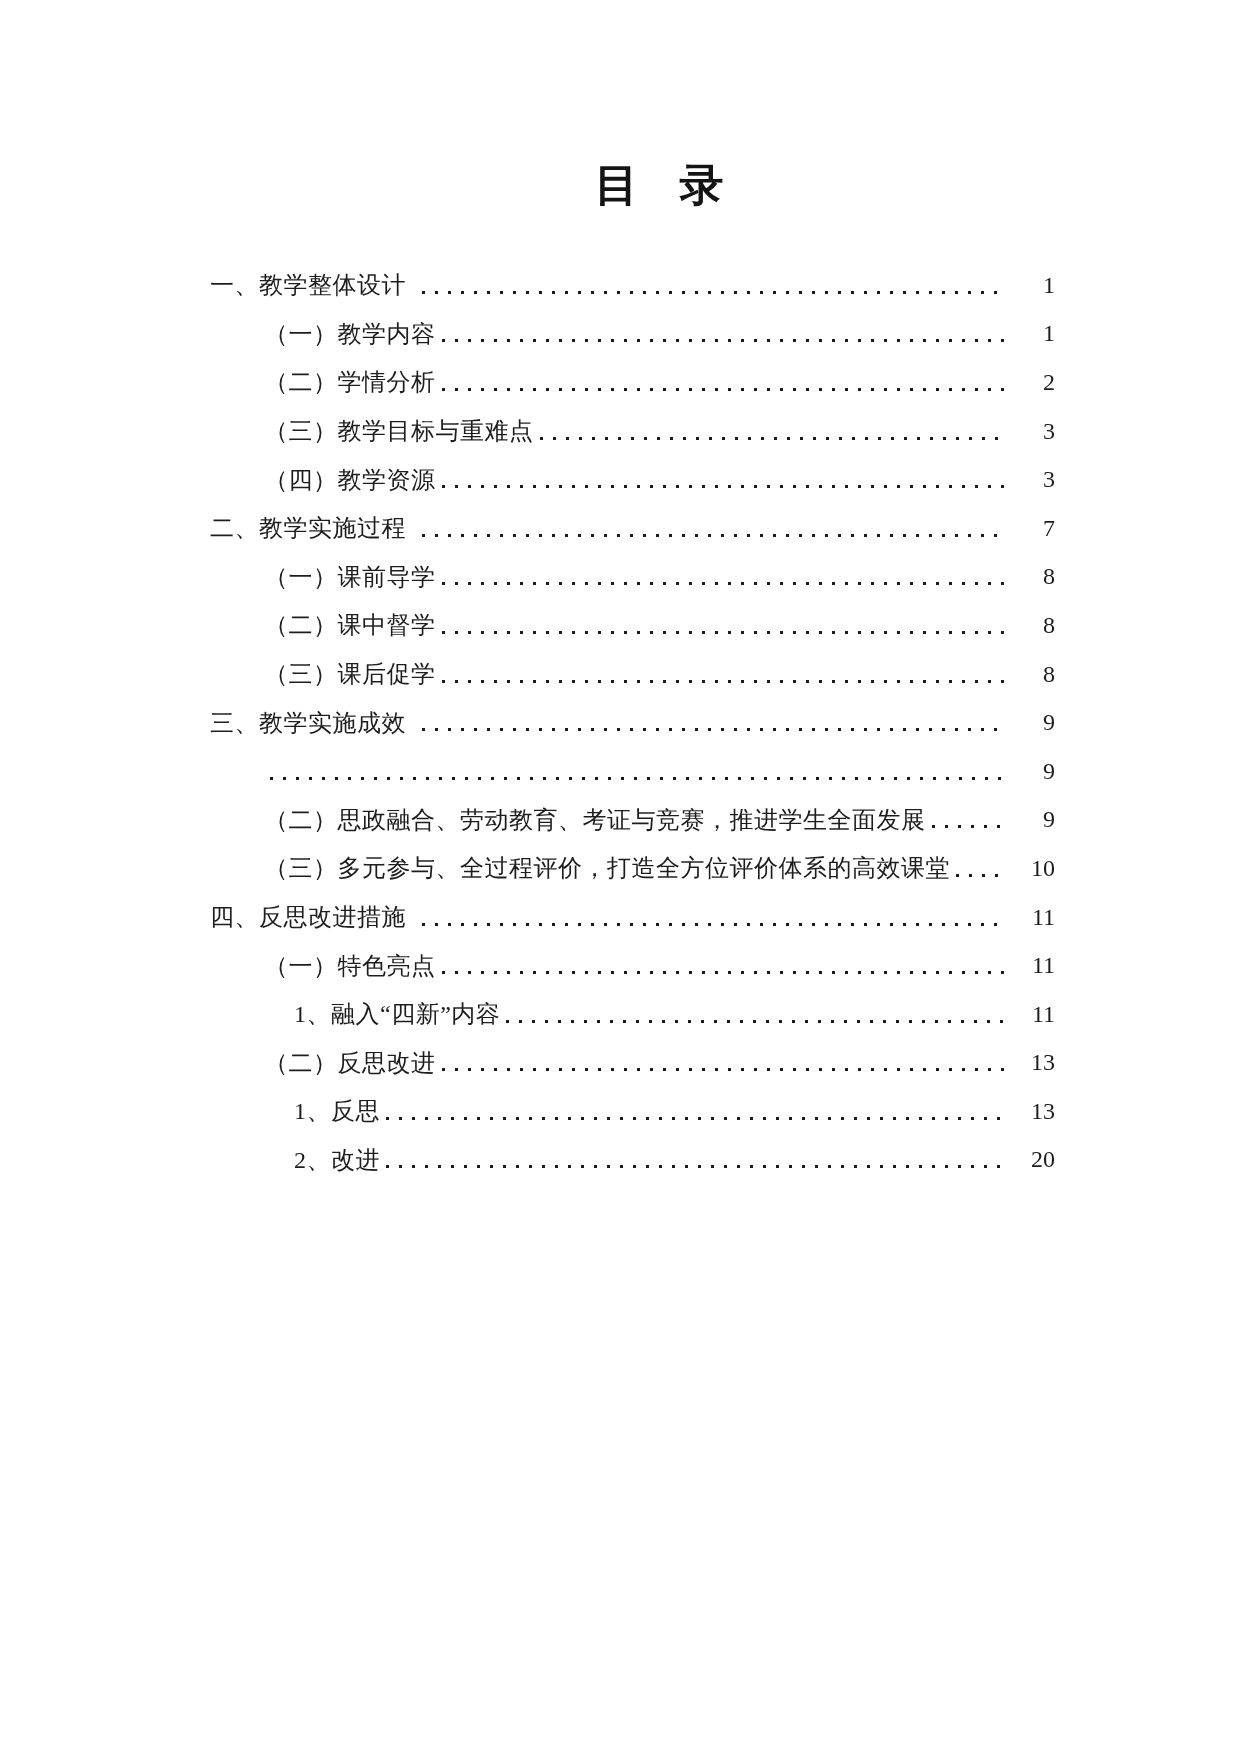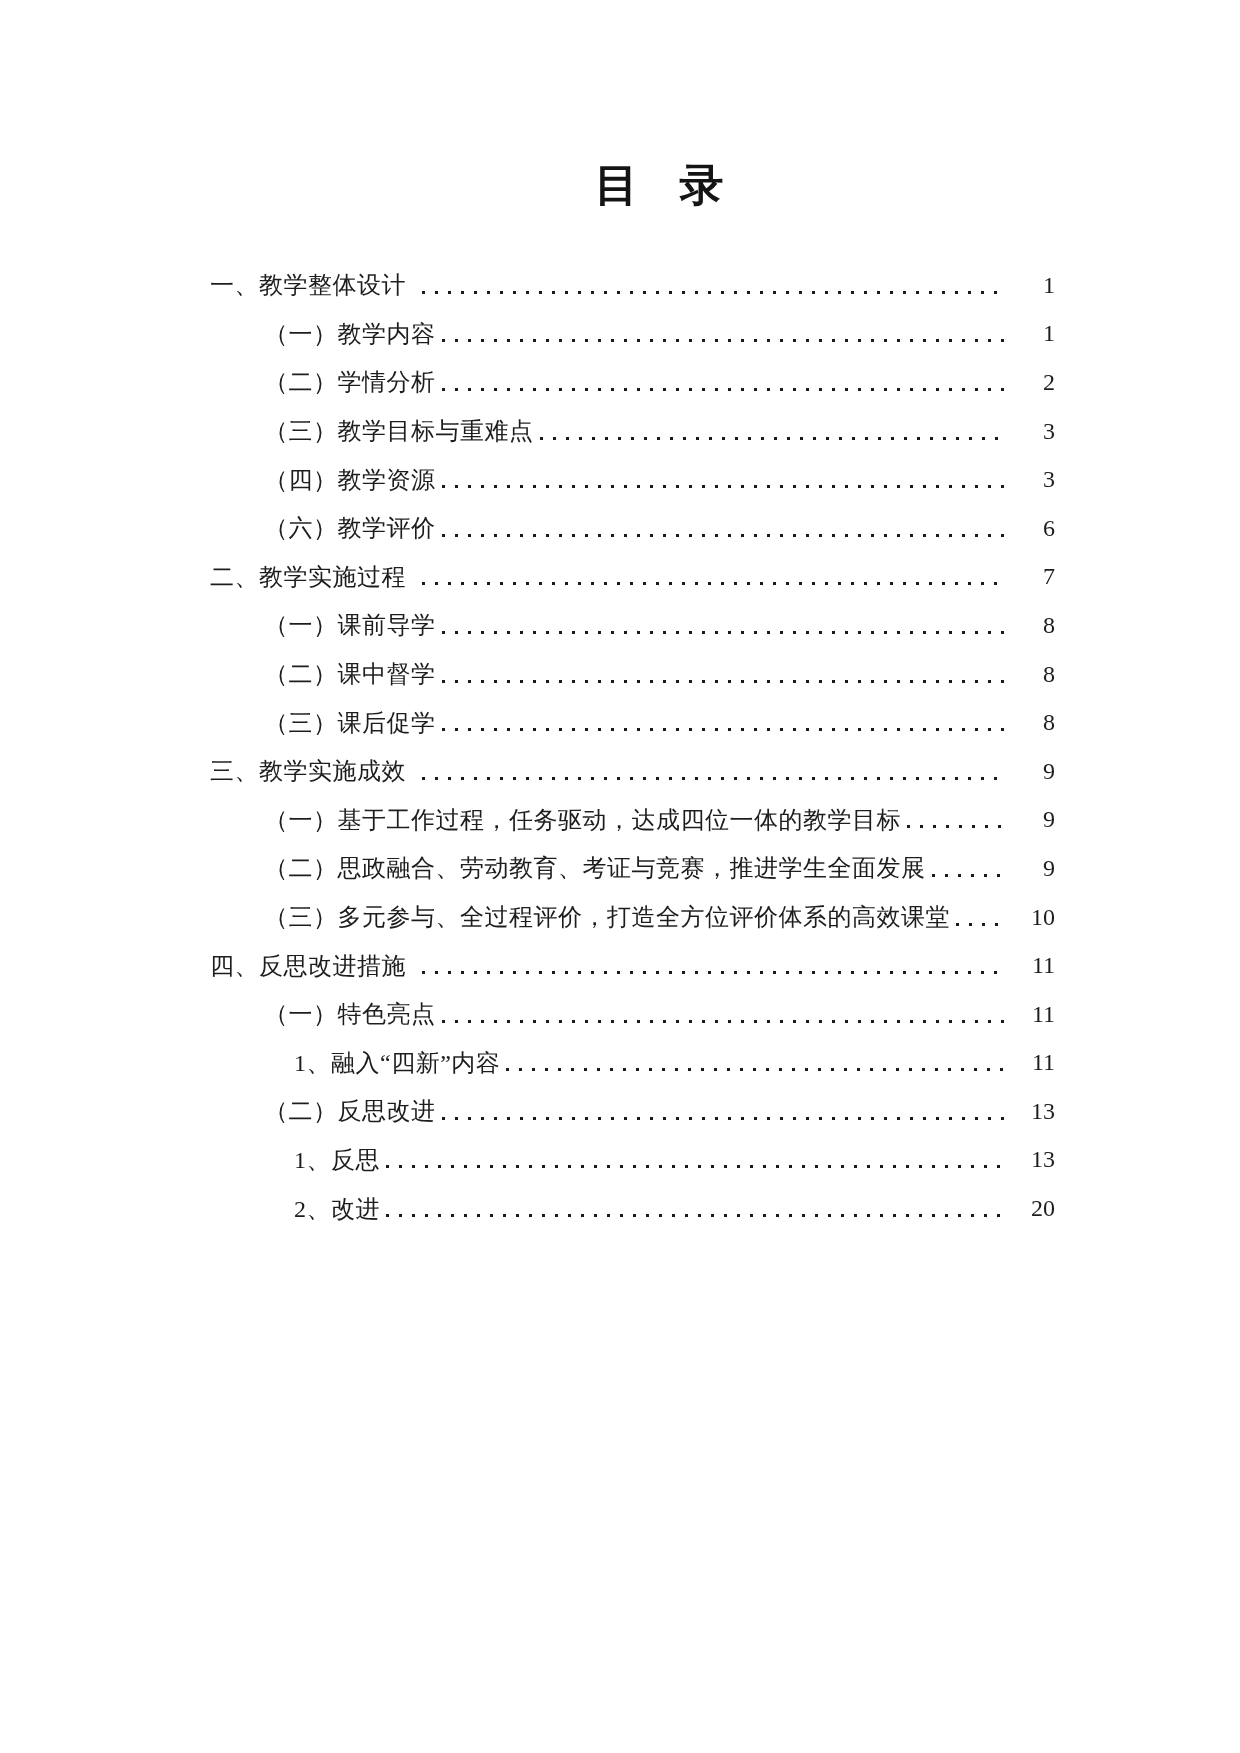--- a/index.html
+++ b/index.html
@@ -91,25 +91,20 @@
       <li class="toc-row level-2">
     <span class="toc-label">（三）教学目标与重难点</span>
     <span class="leader"></span>
     <span class="toc-page-num">3</span>
   </li>
       <li class="toc-row level-2">
     <span class="toc-label">（四）教学资源</span>
     <span class="leader"></span>
     <span class="toc-page-num">3</span>
   </li>
-      <li class="toc-row level-2">
-    <span class="toc-label">（六）教学评价</span>
-    <span class="leader"></span>
-    <span class="toc-page-num">6</span>
-  </li>
       <li class="toc-row level-1">
     <span class="toc-label">二、教学实施过程</span>
     <span class="leader"></span>
     <span class="toc-page-num">7</span>
   </li>
       <li class="toc-row level-2">
     <span class="toc-label">（一）课前导学</span>
     <span class="leader"></span>
     <span class="toc-page-num">8</span>
   </li>
@@ -122,21 +117,20 @@
     <span class="toc-label">（三）课后促学</span>
     <span class="leader"></span>
     <span class="toc-page-num">8</span>
   </li>
       <li class="toc-row level-1">
     <span class="toc-label">三、教学实施成效</span>
     <span class="leader"></span>
     <span class="toc-page-num">9</span>
   </li>
       <li class="toc-row level-2">
-    <span class="toc-label">（一）基于工作过程，任务驱动，达成四位一体的教学目标</span>
     <span class="leader"></span>
     <span class="toc-page-num">9</span>
   </li>
       <li class="toc-row level-2">
     <span class="toc-label">（二）思政融合、劳动教育、考证与竞赛，推进学生全面发展</span>
     <span class="leader"></span>
     <span class="toc-page-num">9</span>
   </li>
       <li class="toc-row level-2">
     <span class="toc-label">（三）多元参与、全过程评价，打造全方位评价体系的高效课堂</span>

